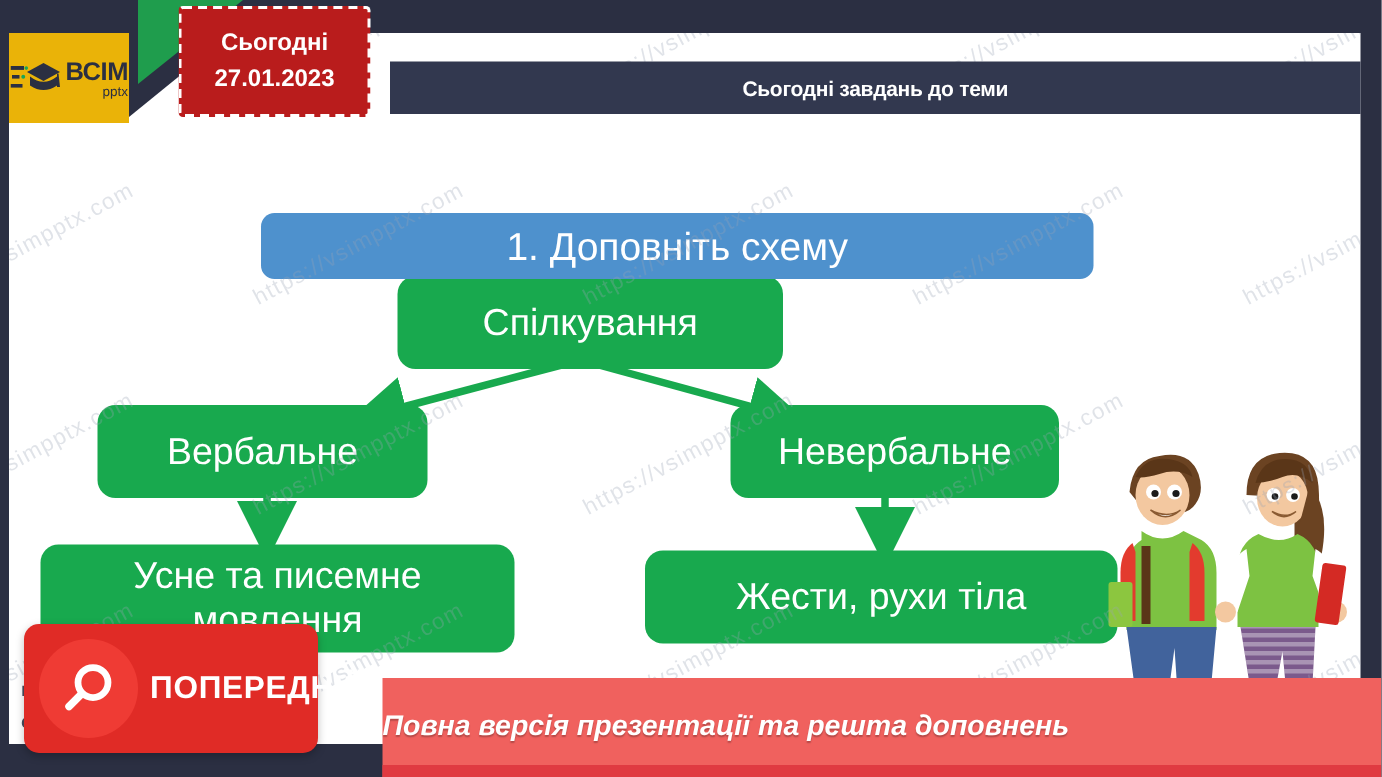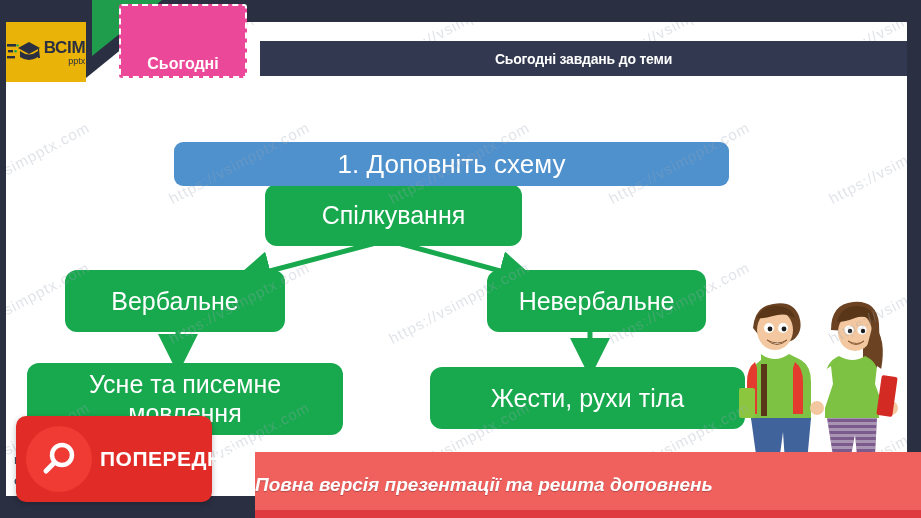--- a/index.html
+++ b/index.html
@@ -36,22 +36,22 @@
     background:#eab308;display:flex;align-items:center;justify-content:center;
   }
   .logo-inner{display:flex;align-items:center;gap:3px;}
   .logo-mark{position:relative;width:34px;height:28px;}
   .logo-text{display:flex;flex-direction:column;line-height:1;}
   .logo-title{font-size:17px;font-weight:bold;color:#2b2f42;letter-spacing:-0.3px;}
   .logo-sub{font-size:9px;color:#2b2f42;text-align:right;margin-top:1px;}
   
   .today-badge{
     position:absolute;left:119px;top:4px;width:124px;height:70px;
-    background:#ec4899;border:2px dashed #ffffff;border-radius:3px;
-    display:flex;flex-direction:column;align-items:center;justify-content:flex-end;
+    background:#b91c1c;border:2px dashed #ffffff;border-radius:3px;
+    display:flex;flex-direction:column;align-items:center;justify-content:center;
     color:#ffffff;
   }
   .today-badge div{font-size:16px;font-weight:bold;line-height:1.5;}
   
   .header-bar{
     position:absolute;left:260px;top:41px;width:647px;height:35px;
     background:#32384f;color:#ffffff;
     display:flex;align-items:center;justify-content:center;
     font-size:14px;font-weight:bold;letter-spacing:-0.2px;
   }
@@ -243,20 +243,21 @@
       </svg>
       <span class="logo-text">
         <span class="logo-title">ВСІМ</span>
         <span class="logo-sub">pptx</span>
       </span>
     </div>
   </div>
 
   <div class="today-badge">
     <div>Сьогодні</div>
+    <div>27.01.2023</div>
   </div>
 
   <div class="header-bar">Сьогодні завдань до теми</div>
 
   <div class="preview-badge">
     <span class="mag-circle">
       <svg viewBox="0 0 40 40" width="40" height="40">
         <circle cx="23" cy="16" r="10" fill="none" stroke="#ffffff" stroke-width="4.5"></circle>
         <line x1="15" y1="24" x2="7" y2="32" stroke="#ffffff" stroke-width="5" stroke-linecap="round"></line>
       </svg>

